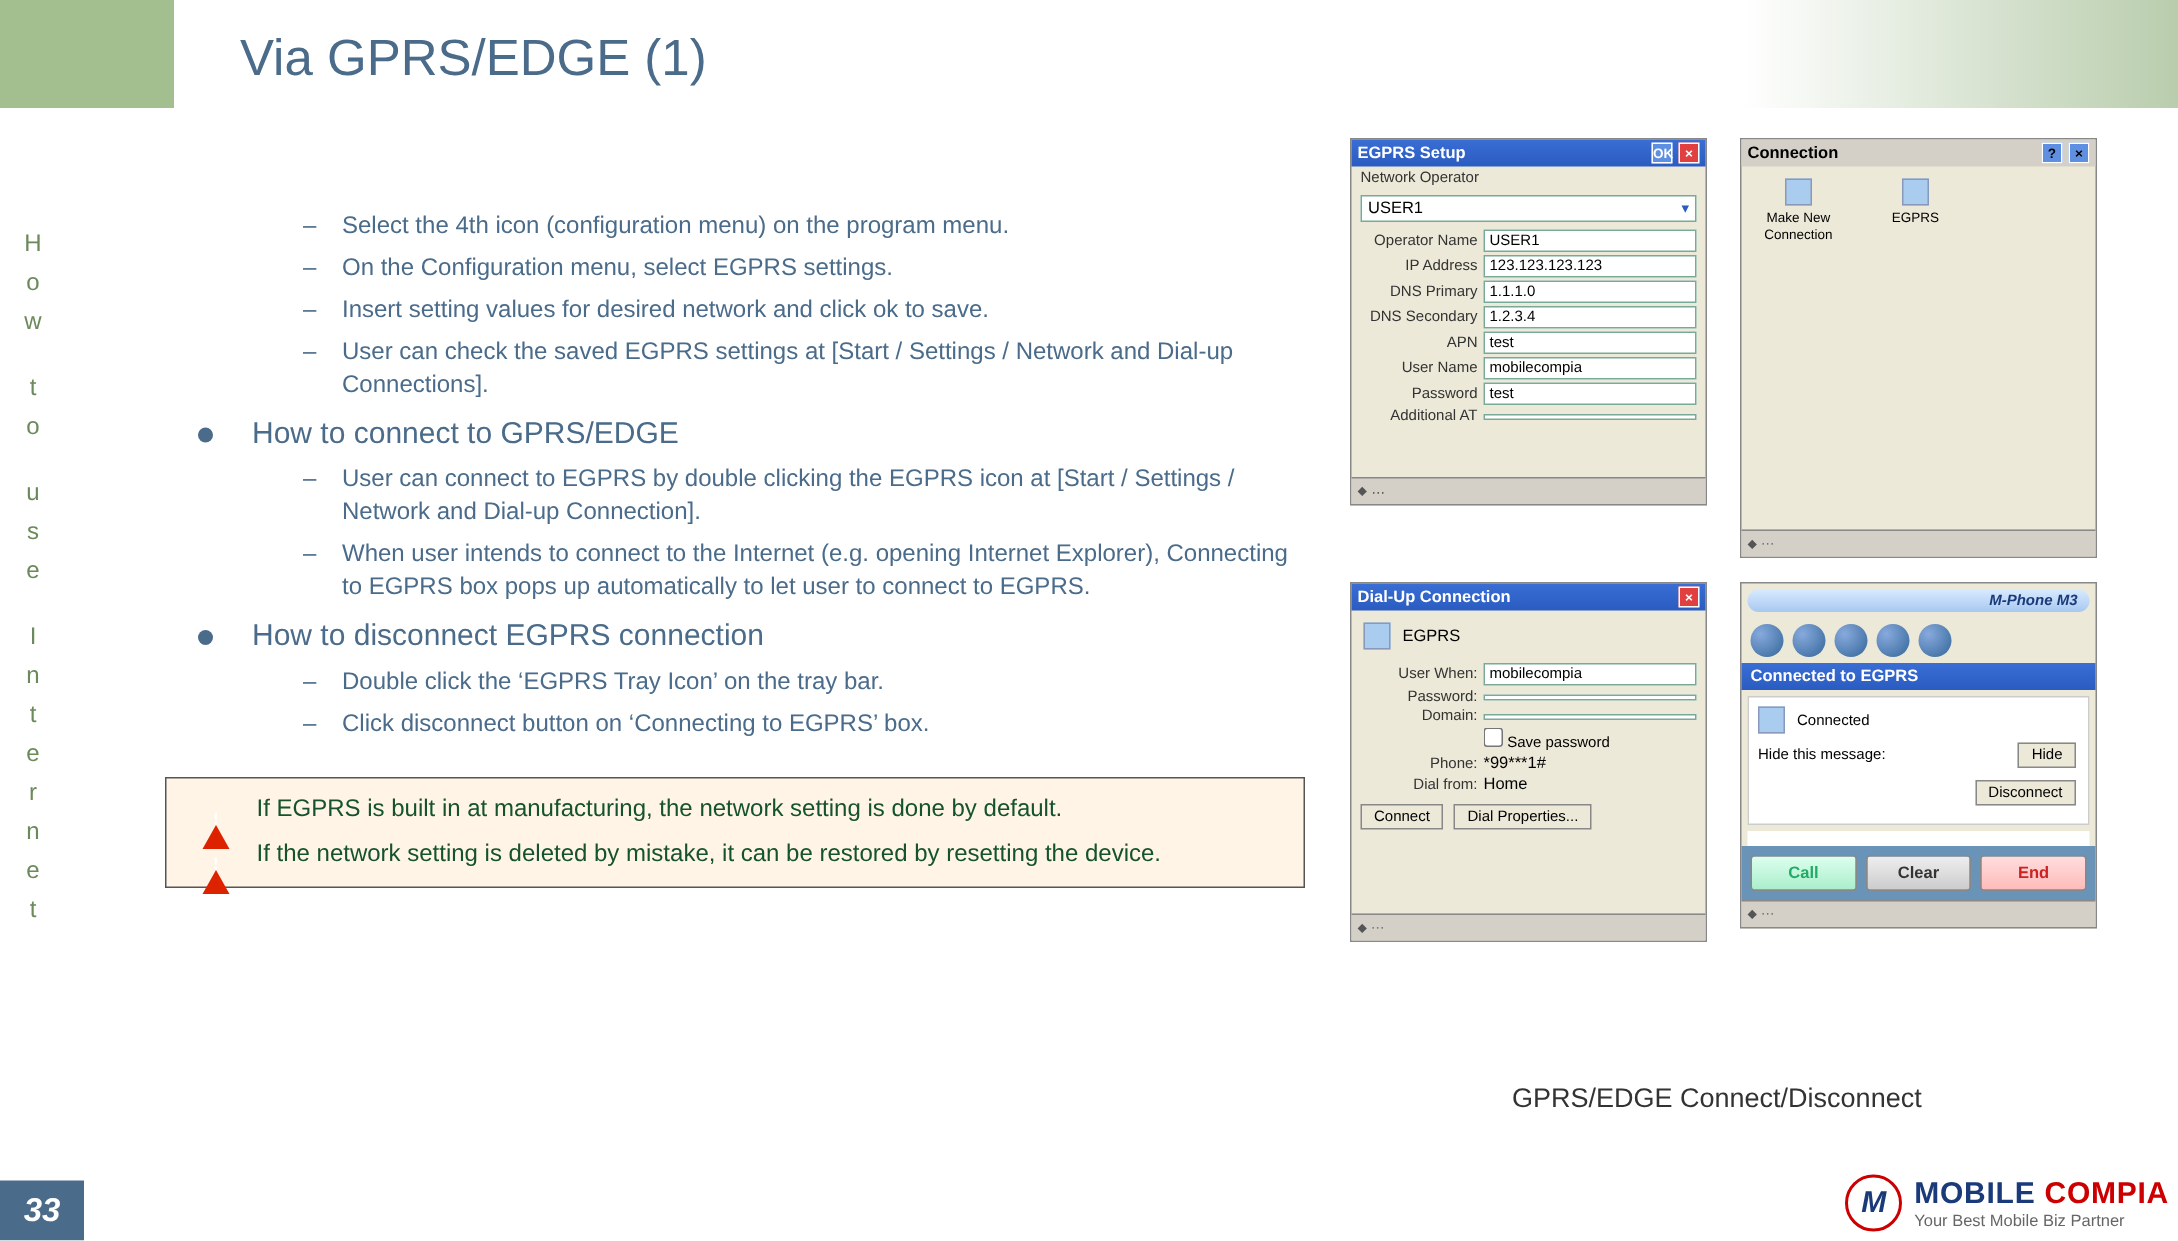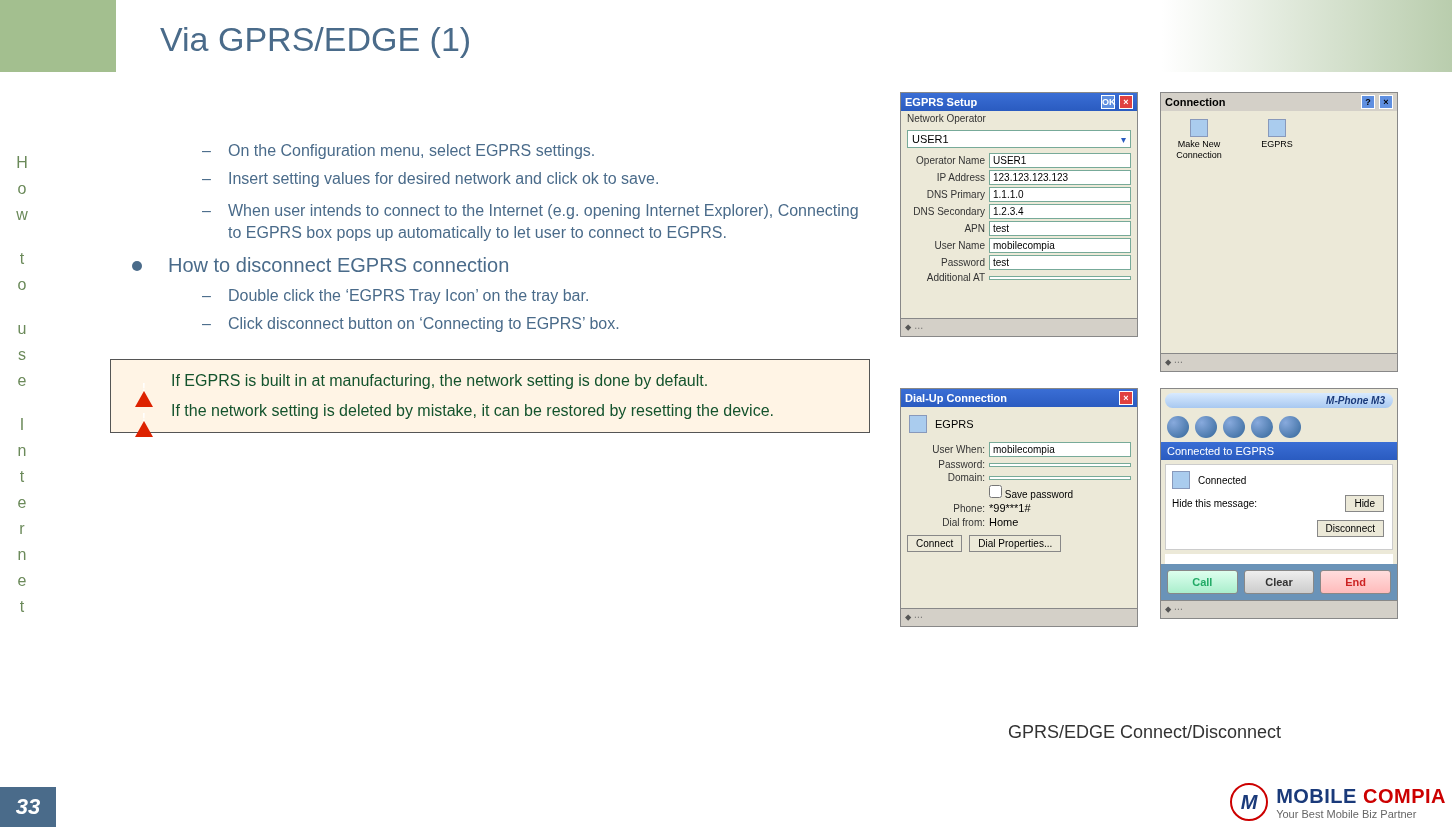--- a/index.html
+++ b/index.html
@@ -210,21 +210,21 @@
     font-size:10px; color:#1a3a7a; font-weight:bold; font-style:italic;
     text-align:right;
   }
   .icon-row { display:flex; gap:6px; padding:4px 6px; }
   .icon-row .ic {
     width:22px; height:22px; border-radius:50%;
     background:radial-gradient(circle at 30% 30%, #8ad, #369);
   }
   .blue-banner {
     background:linear-gradient(to bottom,#3a6ed5,#2a5bc0);
-    color:#fff; font-weight:normal; font-size:11px; padding:3px 6px;
+    color:#fff; font-weight:bold; font-size:11px; padding:3px 6px;
   }
   .call-row { display:flex; gap:6px; padding:6px; background:#6a93b8; }
   .call-btn {
     flex:1; height:24px; border:1px solid #888; border-radius:3px;
     display:flex; align-items:center; justify-content:center;
     font-size:11px; font-weight:bold;
   }
   .cb-call { background:linear-gradient(#dfe,#aec); color:#2a6; }
   .cb-clear { background:linear-gradient(#eee,#ccc); color:#333; }
   .cb-end { background:linear-gradient(#fdd,#fbb); color:#c22; }
@@ -261,24 +261,28 @@
     <span>r</span>
     <span>n</span>
     <span>e</span>
     <span>t</span>
 </div>
 
 <div class="page-num">33</div>
 
 <div class="content">
   <div class="sec">
+    <div class="sub">Select the 4th icon (configuration menu) on the program menu.</div>
     <div class="sub">On the Configuration menu, select EGPRS settings.</div>
     <div class="sub">Insert setting values for desired network and click ok to save.</div>
+    <div class="sub">User can check the saved EGPRS settings at [Start / Settings / Network and Dial-up Connections].</div>
   </div>
   <div class="sec">
+    <div class="sec-h">How to connect to GPRS/EDGE</div>
+    <div class="sub">User can connect to EGPRS by double clicking the EGPRS icon at [Start / Settings / Network and Dial-up Connection].</div>
     <div class="sub">When user intends to connect to the Internet (e.g. opening Internet Explorer), Connecting to EGPRS box pops up automatically to let user to connect to EGPRS.</div>
   </div>
   <div class="sec">
     <div class="sec-h">How to disconnect EGPRS connection</div>
     <div class="sub">Double click the ‘EGPRS Tray Icon’ on the tray bar.</div>
     <div class="sub">Click disconnect button on ‘Connecting to EGPRS’ box.</div>
   </div>
 
   <div class="note-box">
     <div class="note-item">

